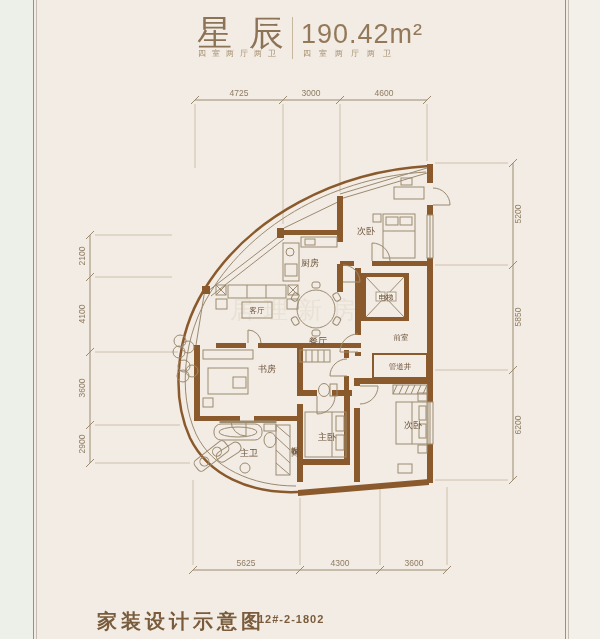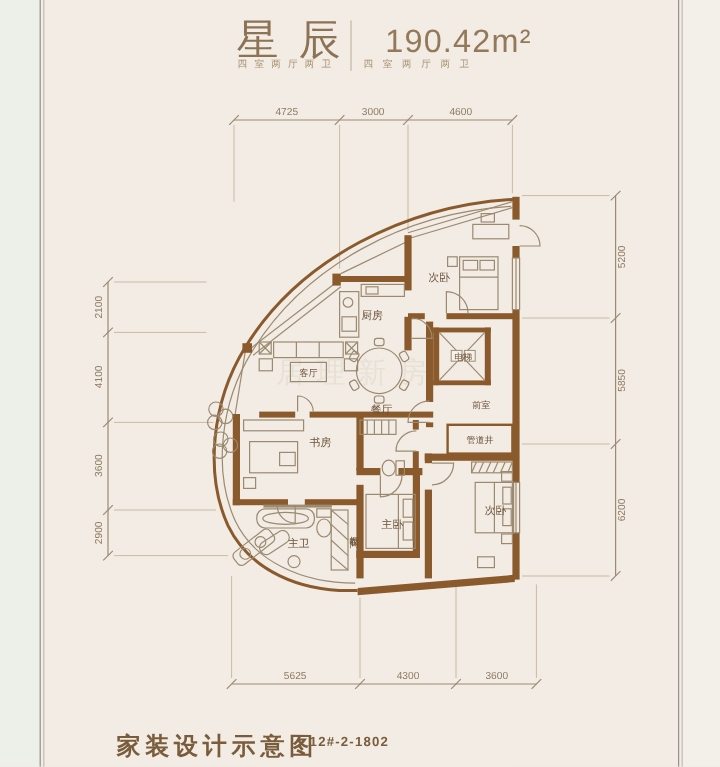--- a/index.html
+++ b/index.html
@@ -7,21 +7,21 @@
   #stage{position:relative;width:600px;height:639px;background:#f2ece4;overflow:hidden;}
   .edge-strip-left{position:absolute;left:0;top:0;width:33px;height:639px;background:#edefe9;}
   .edge-strip-right{position:absolute;left:569px;top:0;width:31px;height:639px;background:#f3efe9;}
   .frame-line{position:absolute;top:0;height:639px;width:0;border-left:1px solid #97908a;}
   .frame-line.l1{left:33px}.frame-line.l2{left:36px;border-left-color:#c2bcb2}
   .frame-line.r1{left:565px}.frame-line.r2{left:568px;border-left-color:#c2bcb2}
   .header{position:absolute;left:0;top:0;width:600px;}
   .title{position:absolute;left:197px;top:10px;font-family:"DejaVu Serif",serif;font-size:35px;letter-spacing:17px;color:#8d7356;white-space:nowrap;}
   .title-sub{position:absolute;left:198px;top:48px;font-size:8px;letter-spacing:6px;color:#a68f6e;white-space:nowrap;text-align:center;}
   .divider{position:absolute;left:292px;top:17px;width:1px;height:42px;background:#c6b69e;}
-  .area{position:absolute;left:301px;top:19px;font-size:27px;color:#93795a;letter-spacing:1px;white-space:nowrap;margin-left:20px;}
+  .area{position:absolute;left:301px;top:19px;font-size:27px;color:#93795a;letter-spacing:1px;white-space:nowrap;}
   .area-sub{position:absolute;left:303px;top:48px;font-size:8px;letter-spacing:8px;color:#a68f6e;white-space:nowrap;}
   .footer-caption{position:absolute;left:97px;top:608px;font-size:20px;font-weight:bold;letter-spacing:4px;color:#7a5c3c;white-space:nowrap;}
   .footer-unit{position:absolute;left:258px;top:613px;font-size:11px;font-weight:bold;color:#7a5c3c;letter-spacing:1px;white-space:nowrap;}
   svg{position:absolute;left:0;top:0;}
   text{font-family:"Liberation Sans",sans-serif;}
   .dim{fill:#8f7c63;font-size:8.5px;}
   .lbl{fill:#6b5137;font-size:9px;}
   .lbl-s{fill:#6b5137;font-size:7.5px;}
   .vert{writing-mode:vertical-rl;letter-spacing:1px;}
   .wm{fill:rgba(150,125,90,0.10);font-size:24px;letter-spacing:10px;}

